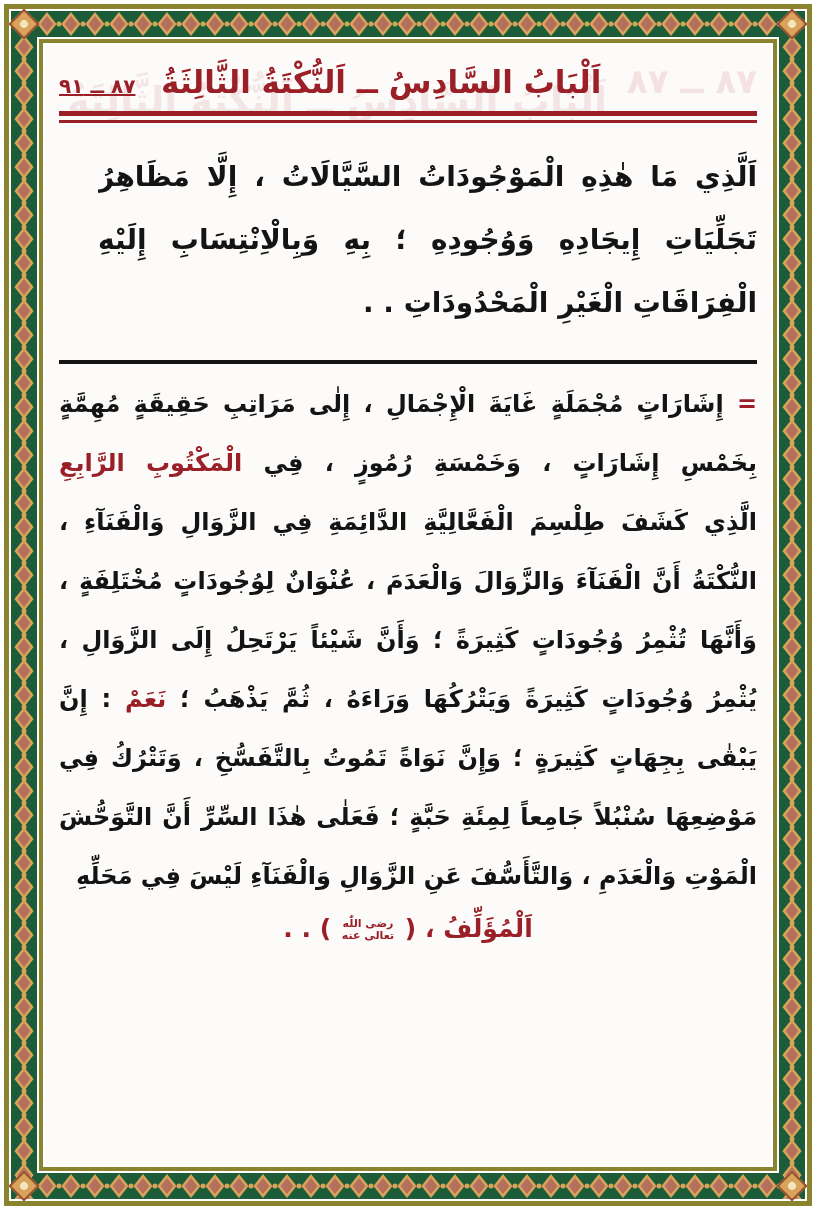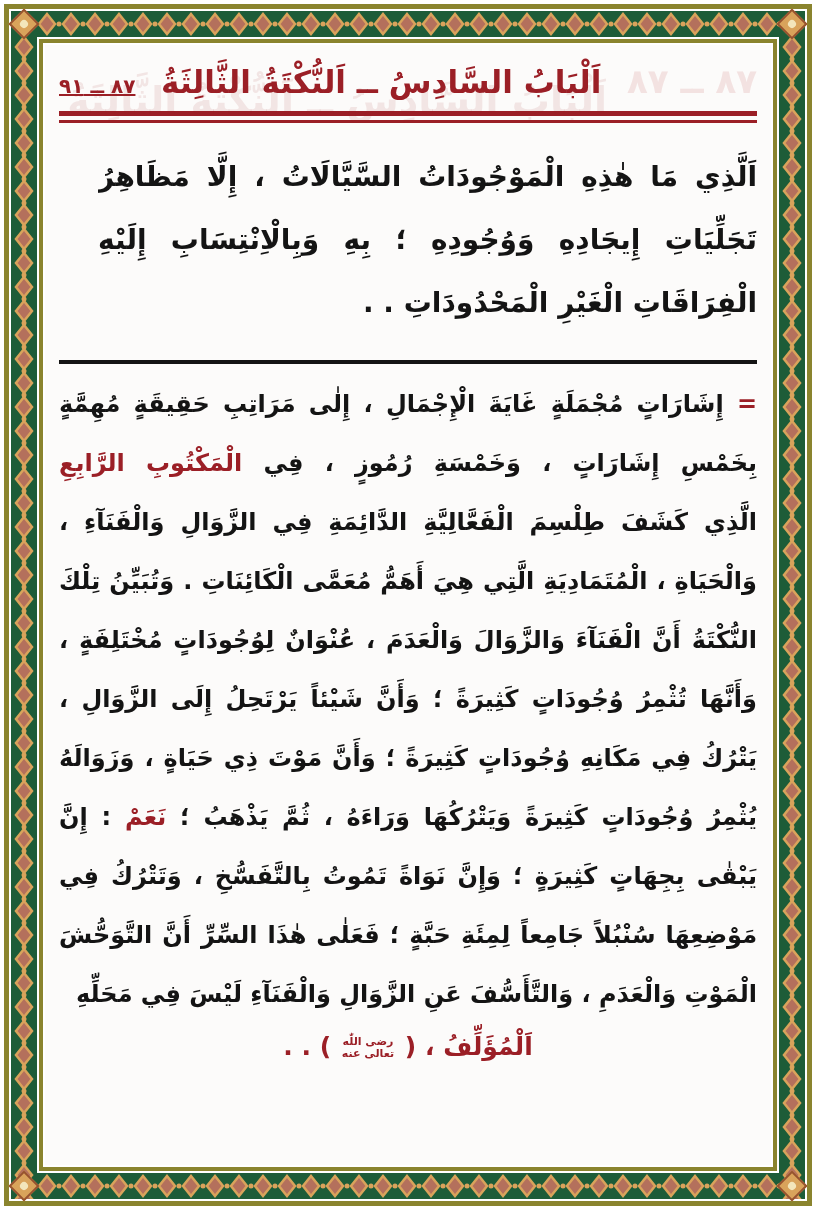--- a/index.html
+++ b/index.html
@@ -136,24 +136,22 @@
       <div class="line">تَجَلِّيَاتِ إِيجَادِهِ وَوُجُودِهِ ؛ بِهِ وَبِالْاِنْتِسَابِ إِلَيْهِ وَبِمَعْرِفَتِهِ ،</div>
       <div class="line end">الْفِرَاقَاتِ الْغَيْرِ الْمَحْدُودَاتِ . .</div>
     </div>
 
     <div class="separator"></div>
 
     <div class="para2">
       <div class="line"><span class="red">= </span><span>إِشَارَاتٍ مُجْمَلَةٍ غَايَةَ الْإِجْمَالِ ، إِلٰى مَرَاتِبِ حَقِيقَةٍ مُهِمَّةٍ أُوضِحَتْ</span></div>
       <div class="line"><span>بِخَمْسِ إِشَارَاتٍ ، وَخَمْسَةِ رُمُوزٍ ، فِي </span><span class="red">الْمَكْتُوبِ الرَّابِعِ وَالْعِشْرِينَ</span></div>
       <div class="line"><span>الَّذِي كَشَفَ طِلْسِمَ الْفَعَّالِيَّةِ الدَّائِمَةِ فِي الزَّوَالِ وَالْفَنَآءِ ، وَالْمَوْتِ</span></div>
-      <div class="line"><span>وَالْحَيَاةِ ، الْمُتَمَادِيَةِ الَّتِي هِيَ أَهَمُّ مُعَمَّى الْكَائِنَاتِ . وَتُبَيِّنُ تِلْكَ</span></div>
       <div class="line"><span>النُّكْتَةُ أَنَّ الْفَنَآءَ وَالزَّوَالَ وَالْعَدَمَ ، عُنْوَانٌ لِوُجُودَاتٍ مُخْتَلِفَةٍ ،</span></div>
       <div class="line"><span>وَأَنَّهَا تُثْمِرُ وُجُودَاتٍ كَثِيرَةً ؛ وَأَنَّ شَيْئاً يَرْتَحِلُ إِلَى الزَّوَالِ ،</span></div>
-      <div class="line"><span>يَتْرُكُ فِي مَكَانِهِ وُجُودَاتٍ كَثِيرَةً ؛ وَأَنَّ مَوْتَ ذِي حَيَاةٍ ، وَزَوَالَهُ</span></div>
       <div class="line"><span>يُثْمِرُ وُجُودَاتٍ كَثِيرَةً وَيَتْرُكُهَا وَرَاءَهُ ، ثُمَّ يَذْهَبُ ؛ </span><span class="red">نَعَمْ</span><span> : إِنَّ فَانِياً</span></div>
       <div class="line"><span>يَبْقٰى بِجِهَاتٍ كَثِيرَةٍ ؛ وَإِنَّ نَوَاةً تَمُوتُ بِالتَّفَسُّخِ ، وَتَتْرُكُ فِي</span></div>
       <div class="line"><span>مَوْضِعِهَا سُنْبُلاً جَامِعاً لِمِئَةِ حَبَّةٍ ؛ فَعَلٰى هٰذَا السِّرِّ أَنَّ التَّوَحُّشَ مِنَ</span></div>
       <div class="line end"><span>الْمَوْتِ وَالْعَدَمِ ، وَالتَّأَسُّفَ عَنِ الزَّوَالِ وَالْفَنَآءِ لَيْسَ فِي مَحَلِّهِ . .</span></div>
     </div>
 
     <div class="signature">
       <span>اَلْمُؤَلِّفُ ،</span>
       <span>(</span>
       <span class="seal">

